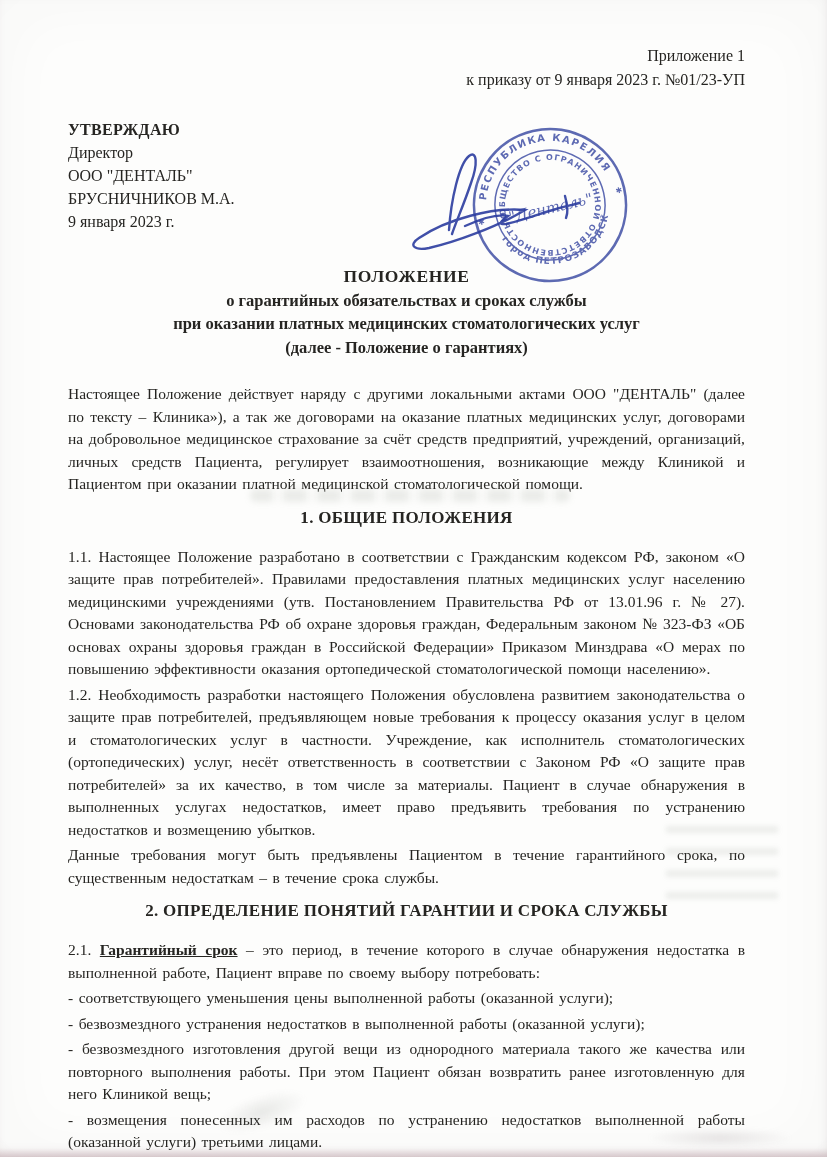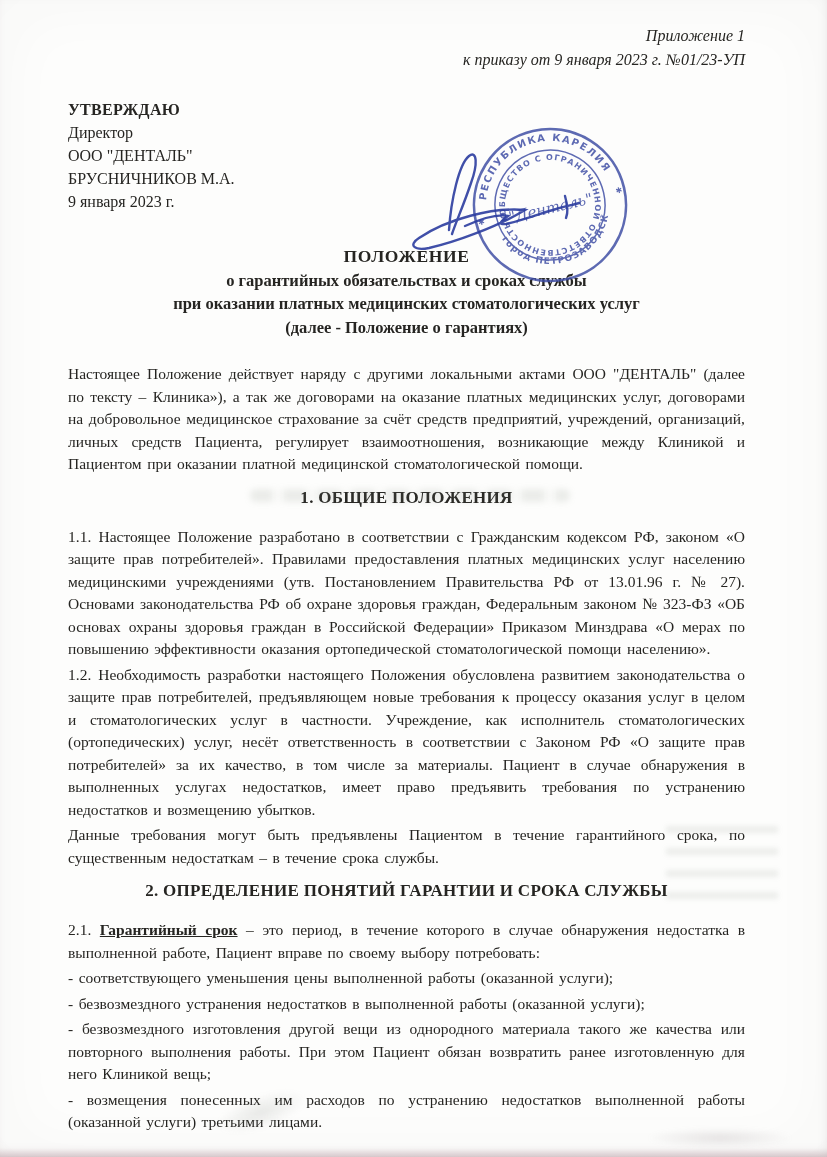--- a/index.html
+++ b/index.html
@@ -11,23 +11,22 @@
     font-family:"Liberation Serif", serif;
     color:#262522;
     box-shadow:
       inset 0 -9px 12px -7px rgba(160,125,135,.32),
       inset -5px 0 18px -12px rgba(0,0,0,.10),
       inset 0 0 70px rgba(60,60,55,.03);
   }
   .content { position:absolute; left:68px; top:0; width:677px; }
 
   .header-right {
-    padding-top:24px;
+    padding-top:44px;
     text-align:right;
-    font-style:italic;
     font-size:16px;
     line-height:24px;
   }
   .approval {
     margin-top:26px;
     font-size:16px;
     line-height:23px;
   }
   .approval-label { font-weight:bold; letter-spacing:.3px; }
 

